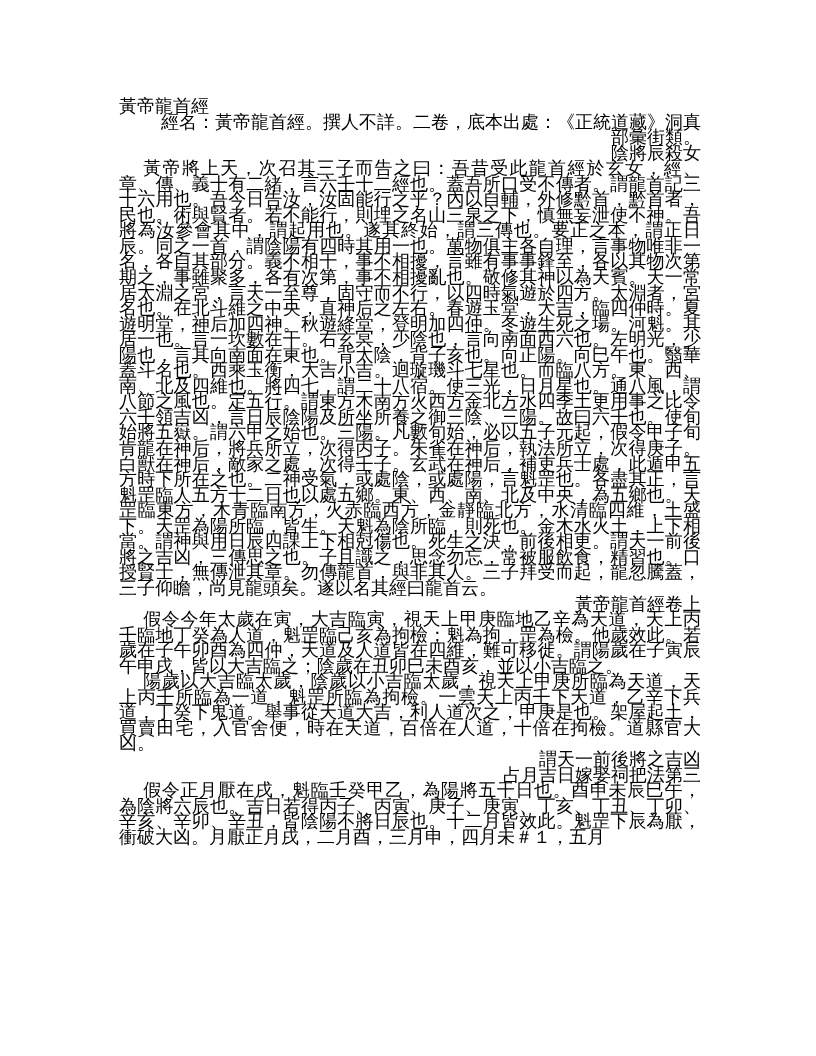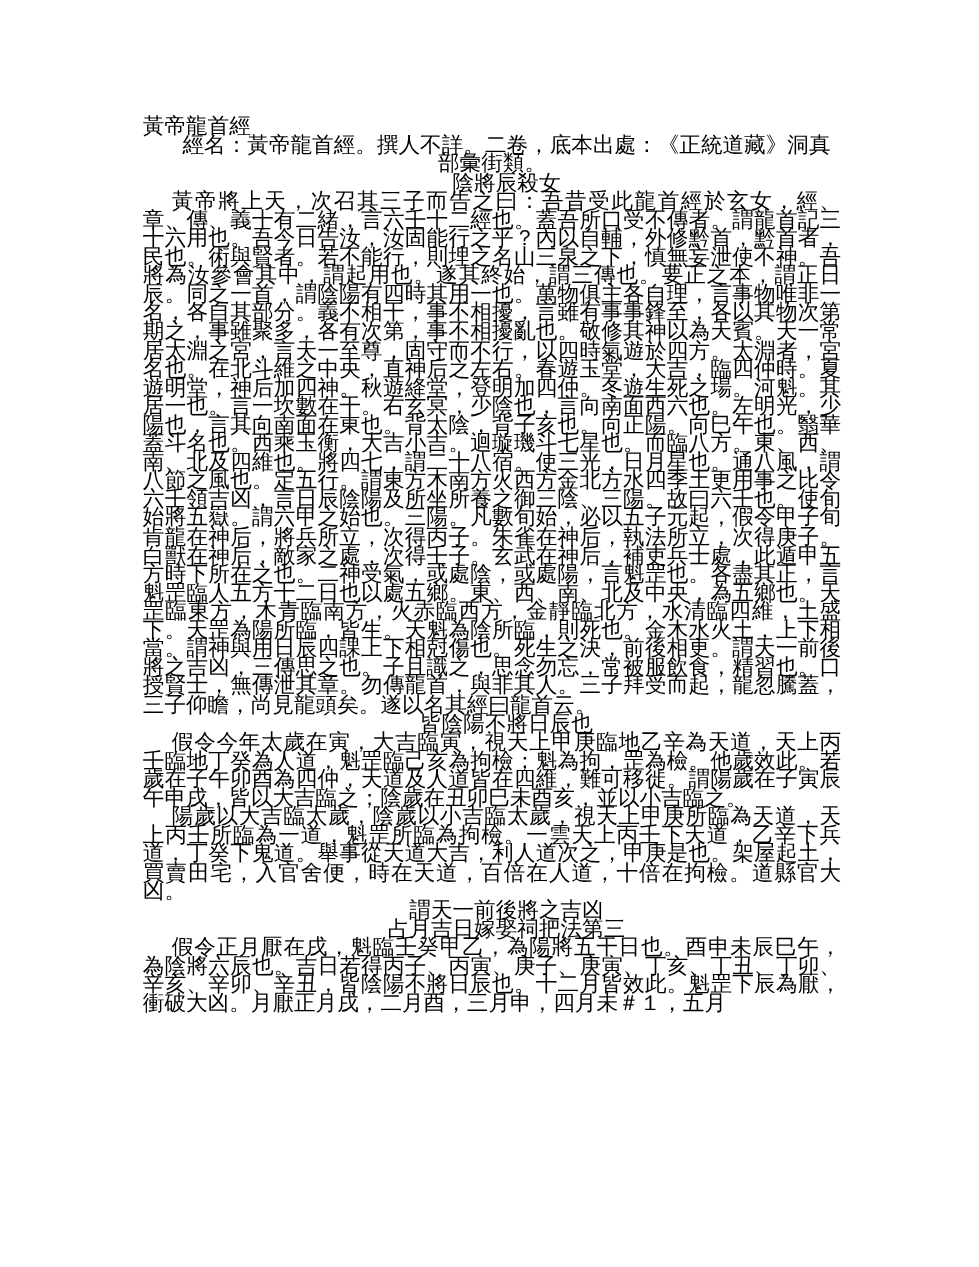--- a/index.html
+++ b/index.html
@@ -40,34 +40,34 @@
     font-weight: normal;
   }
   p.indent2 {
     text-indent: 24.2px;
   }
   p.title {
     text-indent: 0;
   }
   p.heading {
     text-indent: 24.2px;
-    text-align: center;
+    text-align: right;
   }
 </style>
 </head>
 <body>
 
 <div class="page">
   <div class="content">
 
     <p class="title">黃帝龍首經</p>
     <p class="heading">經名：黃帝龍首經。撰人不詳。二卷，底本出處：《正統道藏》洞真部彙街類。</p>
     <p class="heading">陰將辰殺女</p>
     <p class="indent2">黃帝將上天，次召其三子而告之曰：吾昔受此龍首經於玄女，經、章、傳、義十有二緒，言六壬十二經也。蓋吾所口受不傳者。謂龍首記三十六用也。吾今日告汝，汝固能行之乎？內以自輔，外修黔首，黔首者，民也。術與賢者。若不能行，則埋之名山三泉之下，慎無妄泄使不神。吾將為汝參會其中，謂起用也。遂其終始，謂三傳也。要正之本，謂正日辰。同之一首，謂陰陽有四時其用一也。萬物俱主各自理，言事物唯非一名，各自其部分。義不相干，事不相擾，言雖有事事鋒至，各以其物次第期之，事雖聚多，各有次第，事不相擾亂也。敬修其神以為天賓。天一常居太淵之宮，言天一至尊，固守而不行，以四時氣遊於四方。太淵者，宮名也。在北斗維之中央，直神后之左右。春遊玉堂，大吉，臨四仲時。夏遊明堂，神后加四神。秋遊絳堂，登明加四仲。冬遊生死之場。河魁。其居一也。言一坎數在干。右玄冥，少陰也，言向南面西六也。左明光，少陽也，言其向南面在東也。背太陰，背子亥也。向正陽。向巳午也。翳華蓋斗名也。西乘玉衡，大吉小吉。迴璇璣斗七星也。而臨八方。東、西、南、北及四維也。將四七，謂二十八宿。使三光，日月星也。通八風，謂八節之風也。定五行。謂東方木南方火西方金北方水四季土更用事之比令六壬領吉凶，言日辰陰陽及所坐所養之御三陰、三陽。故曰六壬也。使旬始將五嶽。謂六甲之始也。三陽。凡數旬始，必以五子元起，假令甲子旬肯龍在神后，將兵所立，次得丙子。朱雀在神后，執法所立，次得庚子。白獸在神后，敵家之處，次得壬子。玄武在神后，補吏兵士處，此遁甲五方時下所在之也。二神受氣，或處陰，或處陽，言魁罡也。各盡其正，言魁罡臨人五方十二日也以處五鄉。東、西、南、北及中央，為五鄉也。天罡臨東方，木青臨南方，火赤臨西方，金靜臨北方，水清臨四維，土盛下。天罡為陽所臨，皆生。天魁為陰所臨，則死也。金木水火土，上下相當。謂神與用日辰四課上下相尅傷也。死生之決，前後相更。謂天一前後將之吉凶，三傳思之也。子且識之，思念勿忘，常被服飲食，精習也。口授賢士，無傳泄其章。勿傳龍首，與非其人。三子拜受而起，龍忽騰蓋，三子仰瞻，尚見龍頭矣。遂以名其經曰龍首云。</p>
-    <p class="heading">皆陰陽不將日辰也</p>
+    <p class="heading">黃帝龍首經卷上</p>
     <p class="indent2">假令今年太歲在寅，大吉臨寅，視天上甲庚臨地乙辛為天道，天上丙壬臨地丁癸為人道，魁罡臨己亥為拘檢；魁為拘，罡為檢。他歲效此。若歲在子午卯酉為四仲，天道及人道皆在四維，難可移徙。謂陽歲在子寅辰午申戌，皆以大吉臨之；陰歲在丑卯巳未酉亥，並以小吉臨之。</p>
     <p class="indent2">陽歲以大吉臨太歲，陰歲以小吉臨太歲，視天上甲庚所臨為天道，天上丙壬所臨為一道，魁罡所臨為拘檢。一雲天上丙壬下天道，乙辛下兵道，丁癸下鬼道。舉事從天道大吉，利人道次之，甲庚是也。架屋起土，買賣田宅，入官舍便，時在天道，百倍在人道，十倍在拘檢。道縣官大凶。</p>
     <p class="heading">謂天一前後將之吉凶</p>
     <p class="heading">占月吉日嫁娶祠把法第三</p>
     <p class="indent2">假令正月厭在戌，魁臨壬癸甲乙，為陽將五干日也。酉申未辰巳午，為陰將六辰也。吉日若得丙子、丙寅、庚子、庚寅、丁亥、丁丑、丁卯、辛亥、辛卯、辛丑，皆陰陽不將日辰也。十二月皆效此。魁罡下辰為厭，衝破大凶。月厭正月戌，二月酉，三月申，四月未＃１，五月</p>
 
   </div>
 </div>
 
 </body></html>

